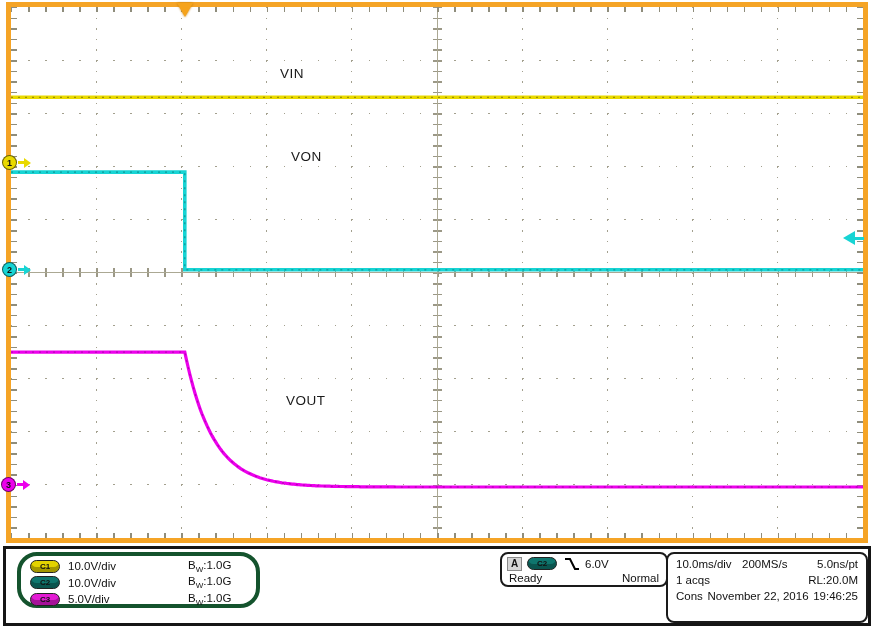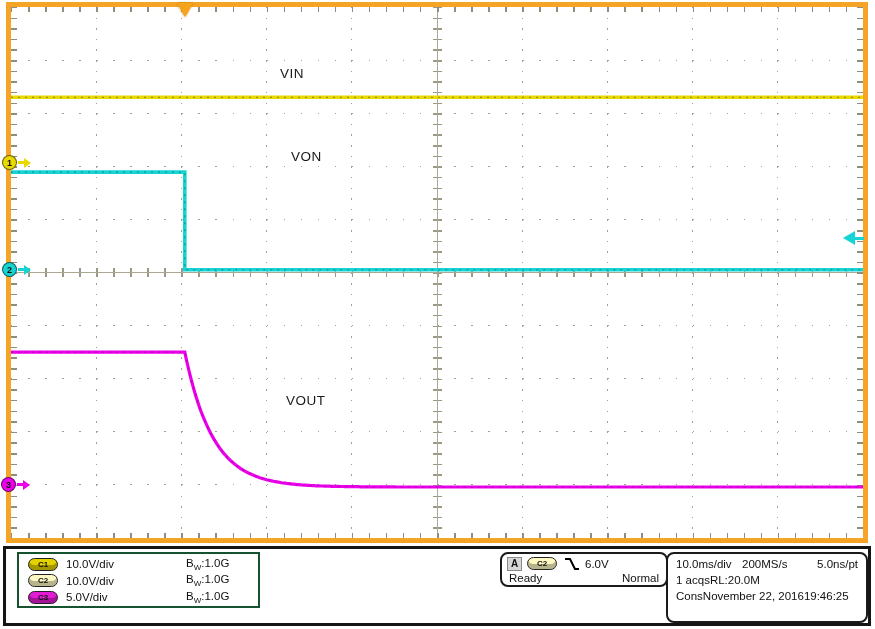--- a/index.html
+++ b/index.html
@@ -60,44 +60,44 @@
         border-right:12px solid #17D4D4;}
   .tltail{width:9px;height:3px;background:#17D4D4;}
 
   
   .bbar{position:absolute;left:3px;top:546px;width:868px;height:80px;
         border:3px solid #151515;background:#fff;box-sizing:border-box;}
   .bt{font-size:11.5px;font-weight:normal;color:#111;white-space:nowrap;}
   .bt sub{font-size:8px;}
 
   .chbox{position:absolute;left:11px;top:3px;width:243px;height:56px;
-        border:2px solid #14532d;border-radius:0;box-sizing:border-box;padding-top:2px;}
+        border:4px solid #14532d;border-radius:20px;box-sizing:border-box;padding-top:2px;}
   .chrow{display:flex;align-items:center;height:16.5px;padding-left:9px;gap:8px;}
   .chrow .scale{width:112px;}
 
   .pill{display:inline-flex;align-items:center;justify-content:center;
         width:30px;height:13px;border-radius:7px;border:1px solid #222;
         font-size:8px;font-weight:bold;color:#111;box-sizing:border-box;
         box-shadow:inset 0 -5px 0 rgba(0,0,0,0.28);}
-  .pill.c1{background:#E3D200;} .pill.c2{background:#fef9c3;} .pill.c3{background:#E31BD4;}
+  .pill.c1{background:#E3D200;} .pill.c2{background:#0f766e;} .pill.c3{background:#E31BD4;}
 
   .trigbox{position:absolute;left:494px;top:3px;width:168px;height:35px;
         border:2px solid #1a1a1a;border-radius:8px;box-sizing:border-box;}
   .trow1{display:flex;align-items:center;gap:5px;padding:2px 5px 0 5px;}
   .trow2{display:flex;justify-content:space-between;padding:0 7px;margin-top:1px;}
   .abadge{display:inline-flex;align-items:center;justify-content:center;
         width:15px;height:14px;background:#D6D6D6;border:1px solid #8a8a8a;
         font-size:10px;font-weight:bold;color:#111;box-sizing:border-box;}
   .slope{margin-left:2px;}
 
   .tbbox{position:absolute;left:660px;top:3px;width:202px;height:71px;
         border:2px solid #1a1a1a;border-radius:8px;box-sizing:border-box;padding:2px 8px;}
   .tbrow{display:flex;align-items:center;height:16.2px;}
   .tbrow .w1{width:66px;} .tbrow .pushr{margin-left:auto;}
-  .tbrow .ind{margin-left:36px;} .tbrow.sb{}
+  .tbrow .ind{margin-left:36px;} .tbrow.sb{justify-content:space-between;}
 </style>
 </head>
 <body>
 
 <div class="stage">
 
   <div class="frame">
     <div id="plot">
       <div class="vdot" style="left: 84.7px;"></div>
         <div class="hdot" style="top: 52.6px;"></div>

